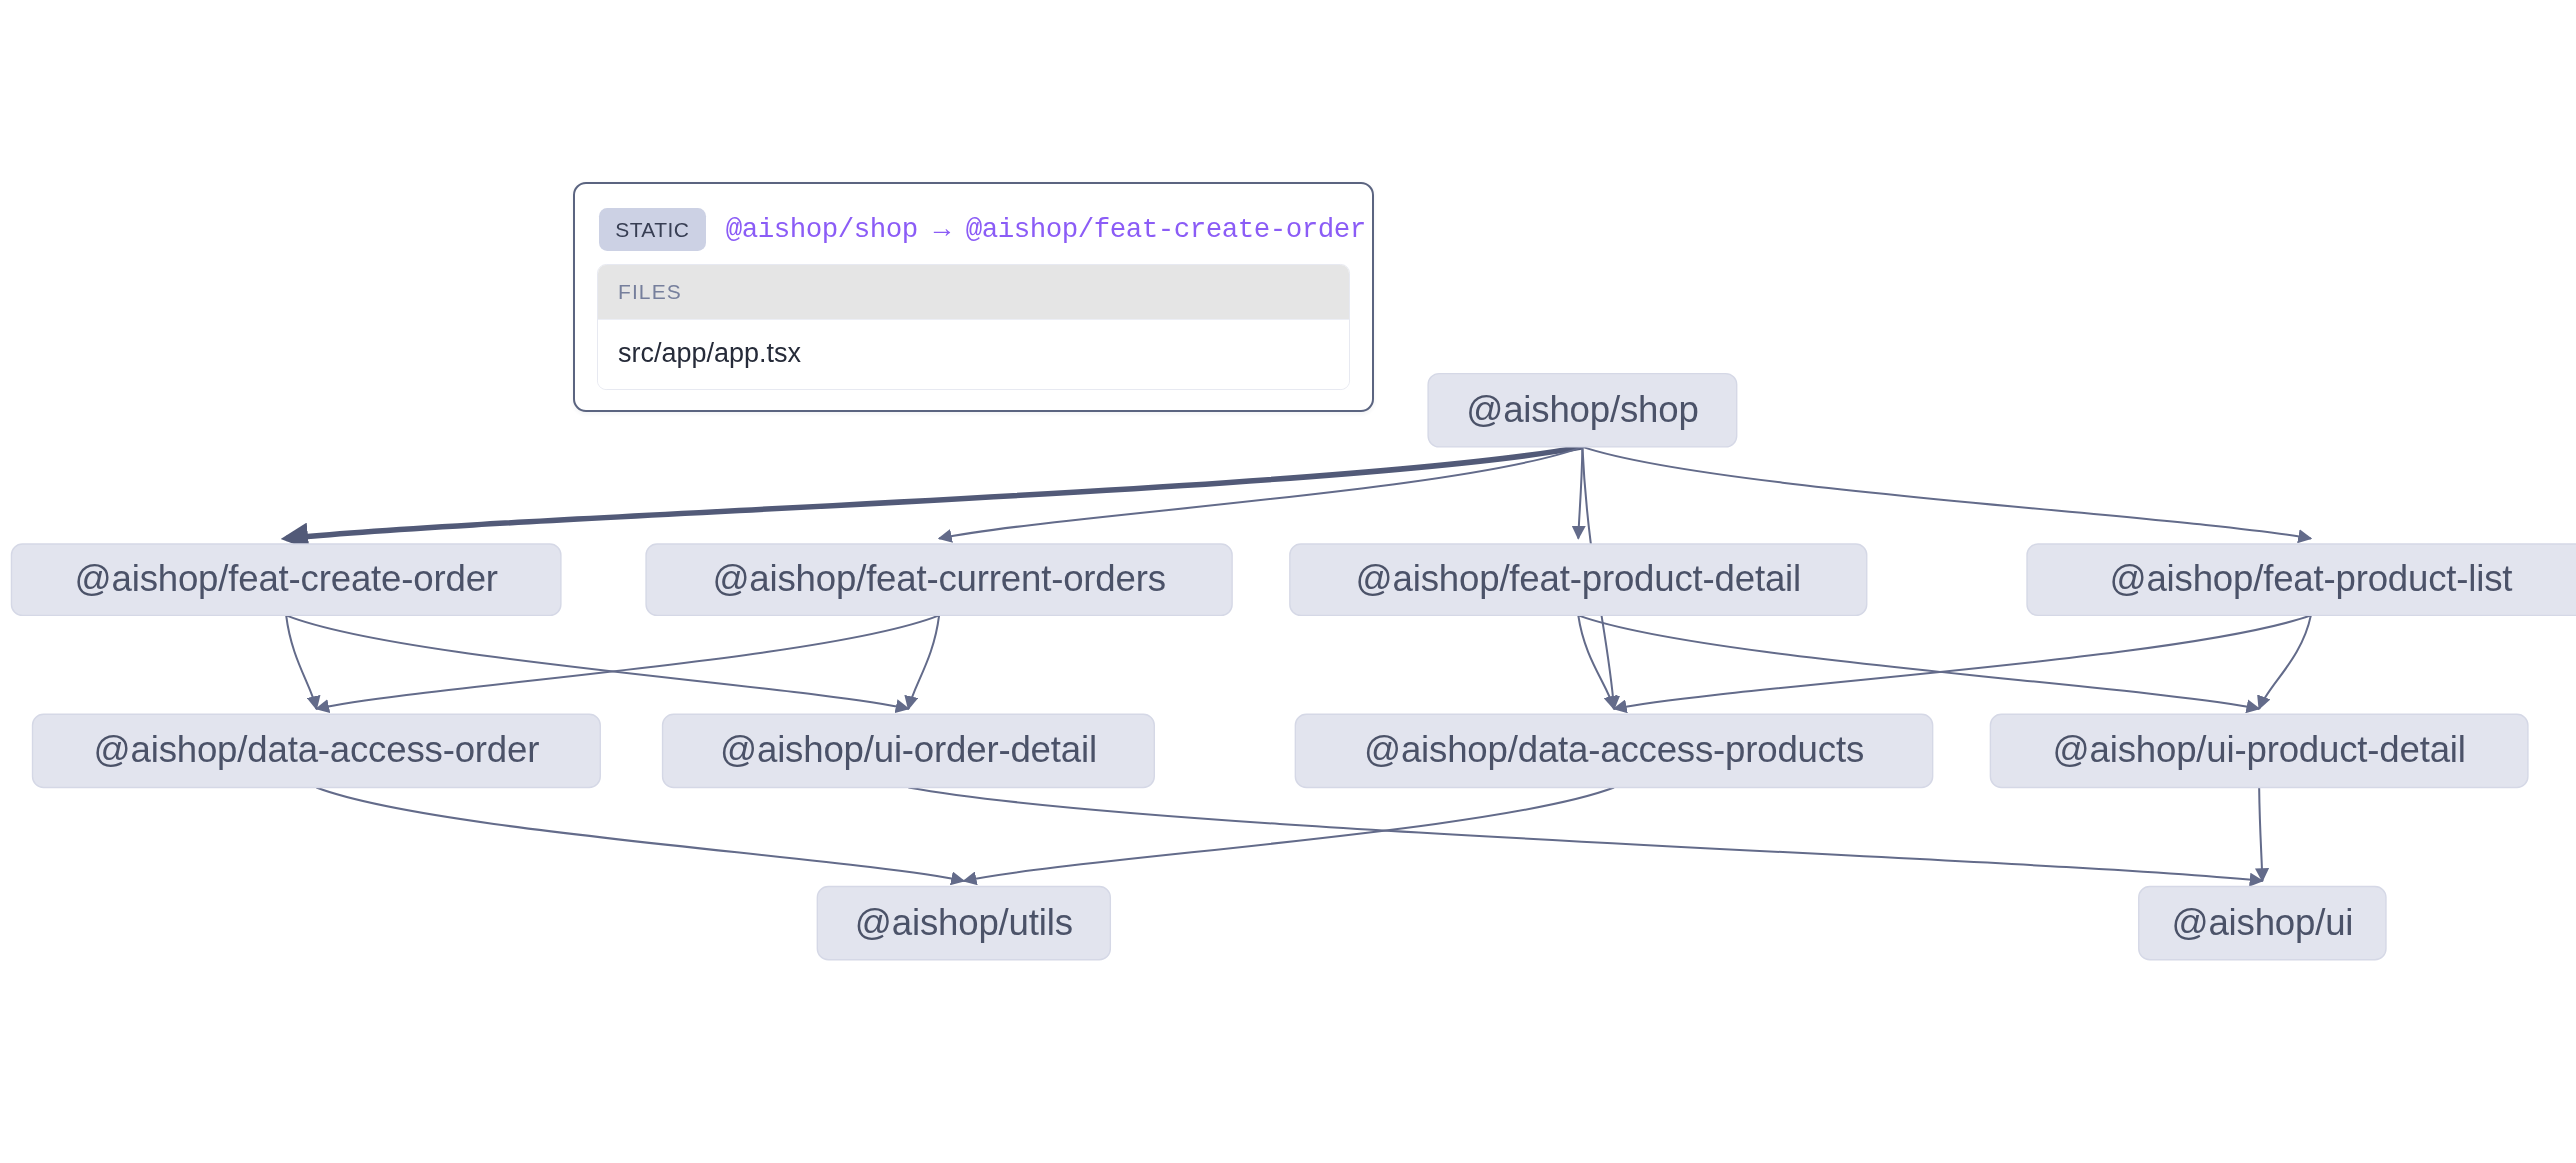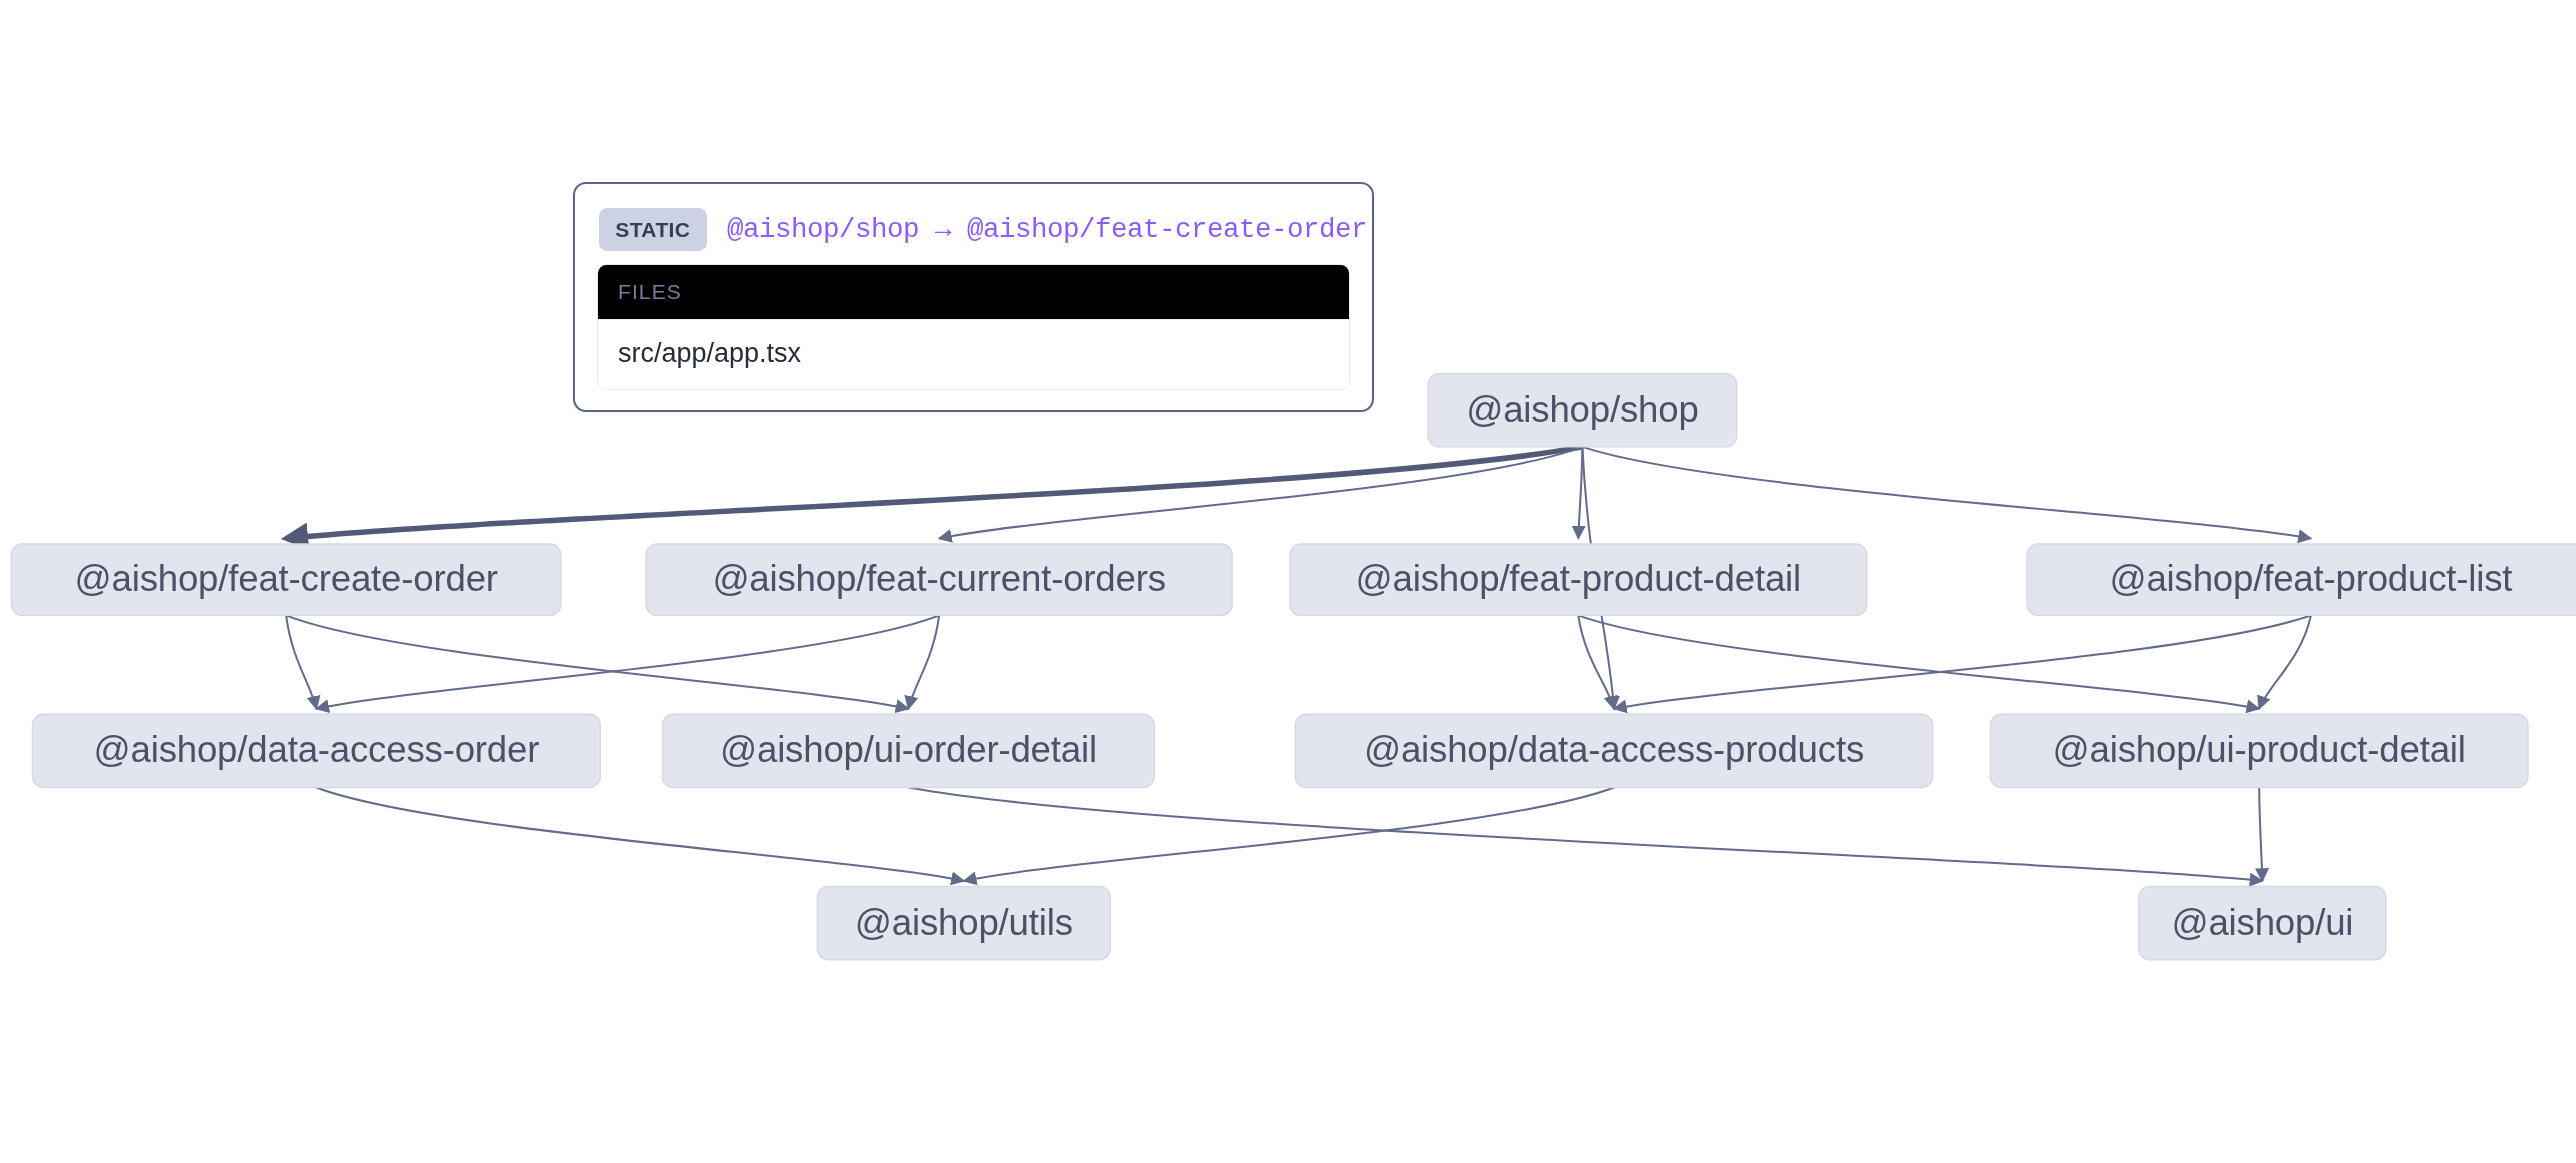--- a/index.html
+++ b/index.html
@@ -68,42 +68,42 @@
     display: flex;
     align-items: center;
     gap: 20px;
     padding: 3.7px 1.8px 13px 1.8px;
   }
   .badge-static {
     background: #ccd1e4;
     color: #373e53;
     font-family: "Liberation Sans", sans-serif;
     font-size: 21px;
-    font-weight: bold;
+    font-weight: normal;
     letter-spacing: 0.4px;
     padding: 11px 16.5px;
     border-radius: 8.2px;
     line-height: 1;
     white-space: nowrap;
   }
   .tooltip-title {
     font-family: "Liberation Mono", monospace;
     font-size: 27.5px;
     color: #8b5cf6;
     white-space: nowrap;
     letter-spacing: -0.5px;
   }
   .files-panel {
     border: 1.4px solid #e7e9f1;
     border-radius: 9.2px;
     overflow: hidden;
     background: #ffffff;
   }
   .files-head {
-    background: #000000;
+    background: #e5e5e5;
     border-bottom: 1.4px solid #eceef5;
     color: #767f9c;
     font-family: "Liberation Sans", sans-serif;
     font-size: 21px;
     letter-spacing: 1.1px;
     padding: 15.6px 20px 14.7px 20px;
   }
   .files-row {
     color: #262b39;
     font-family: "Liberation Sans", sans-serif;

